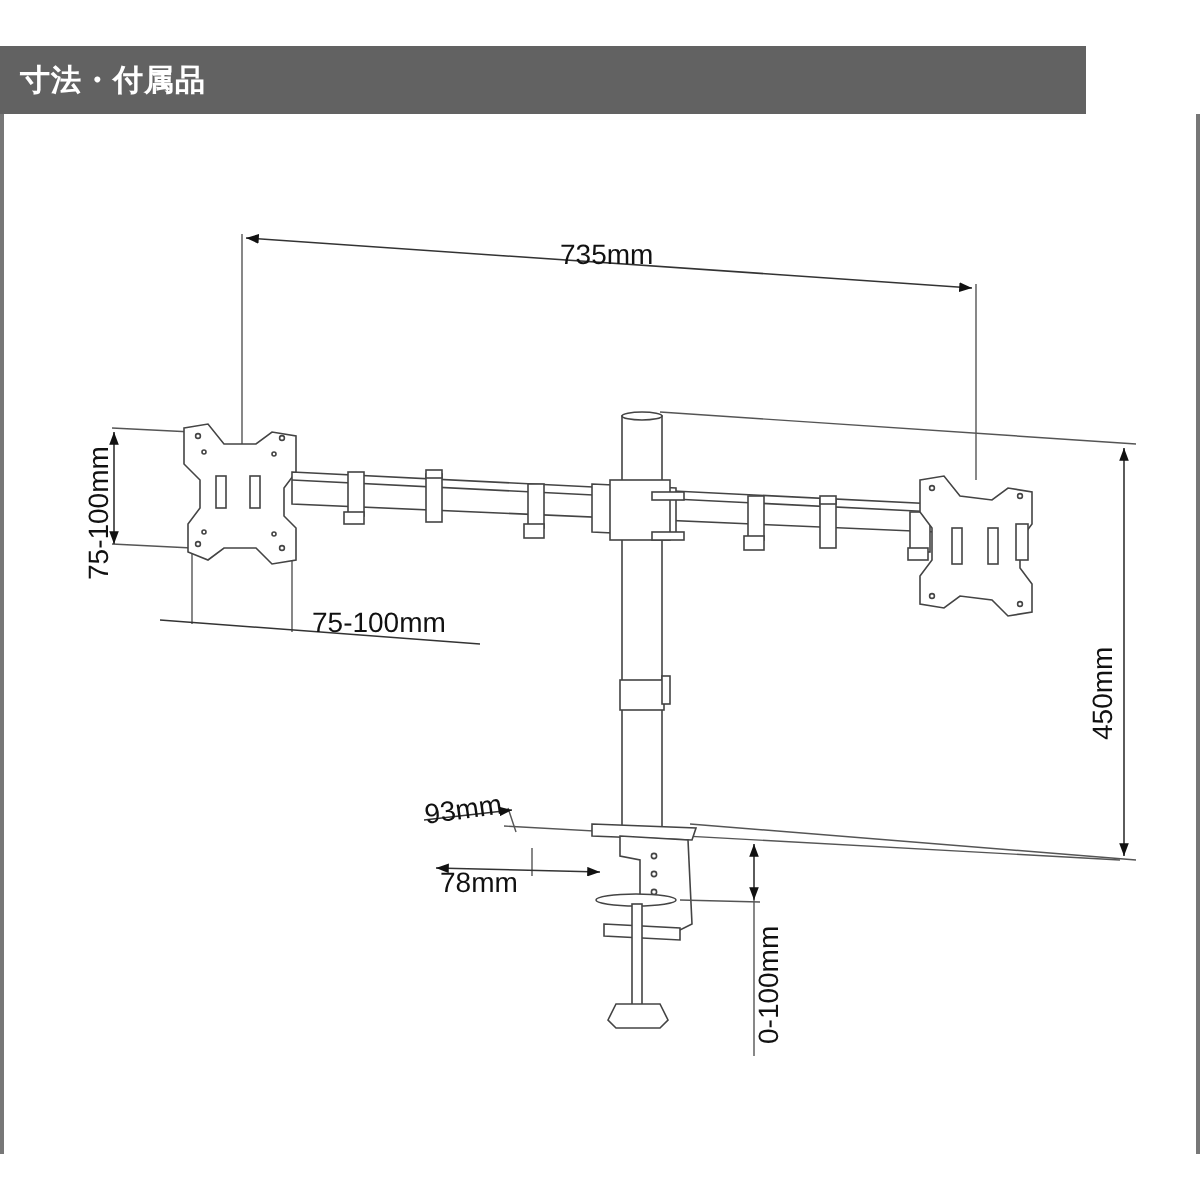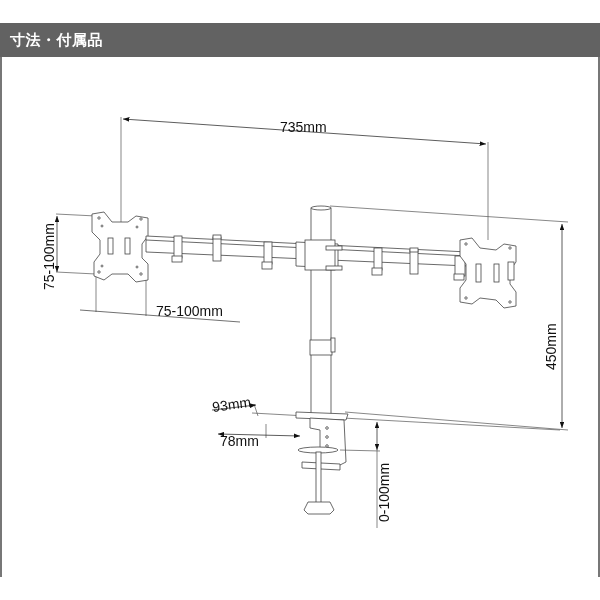--- a/index.html
+++ b/index.html
@@ -1,19 +1,19 @@
 <!DOCTYPE html>
 <html><head>
   <meta charset="utf-8">
   <style>
     html, body { margin: 0; padding: 0; background: #ffffff; }
     body { width: 600px; height: 600px; position: relative; overflow: hidden;
            font-family: "DejaVu Sans", sans-serif; }
     .header {
-      position: absolute; left: 0; top: 23px; width: 600px; height: 34px;
+      position: absolute; left: 0; top: 23px; width: 543px; height: 34px;
       background: #626262; color: #ffffff;
       font-family: "DejaVu Sans", sans-serif; font-size: 15px; font-weight: bold;
       line-height: 34px; padding-left: 10px; box-sizing: border-box; letter-spacing: 0.5px;
     }
     .frame {
       position: absolute; left: 0; top: 57px; width: 600px; height: 520px;
       border-left: 2px solid #777777; border-right: 2px solid #777777;
       box-sizing: border-box;
     }
     svg.diagram { position: absolute; left: 0; top: 0; width: 600px; height: 600px; }

